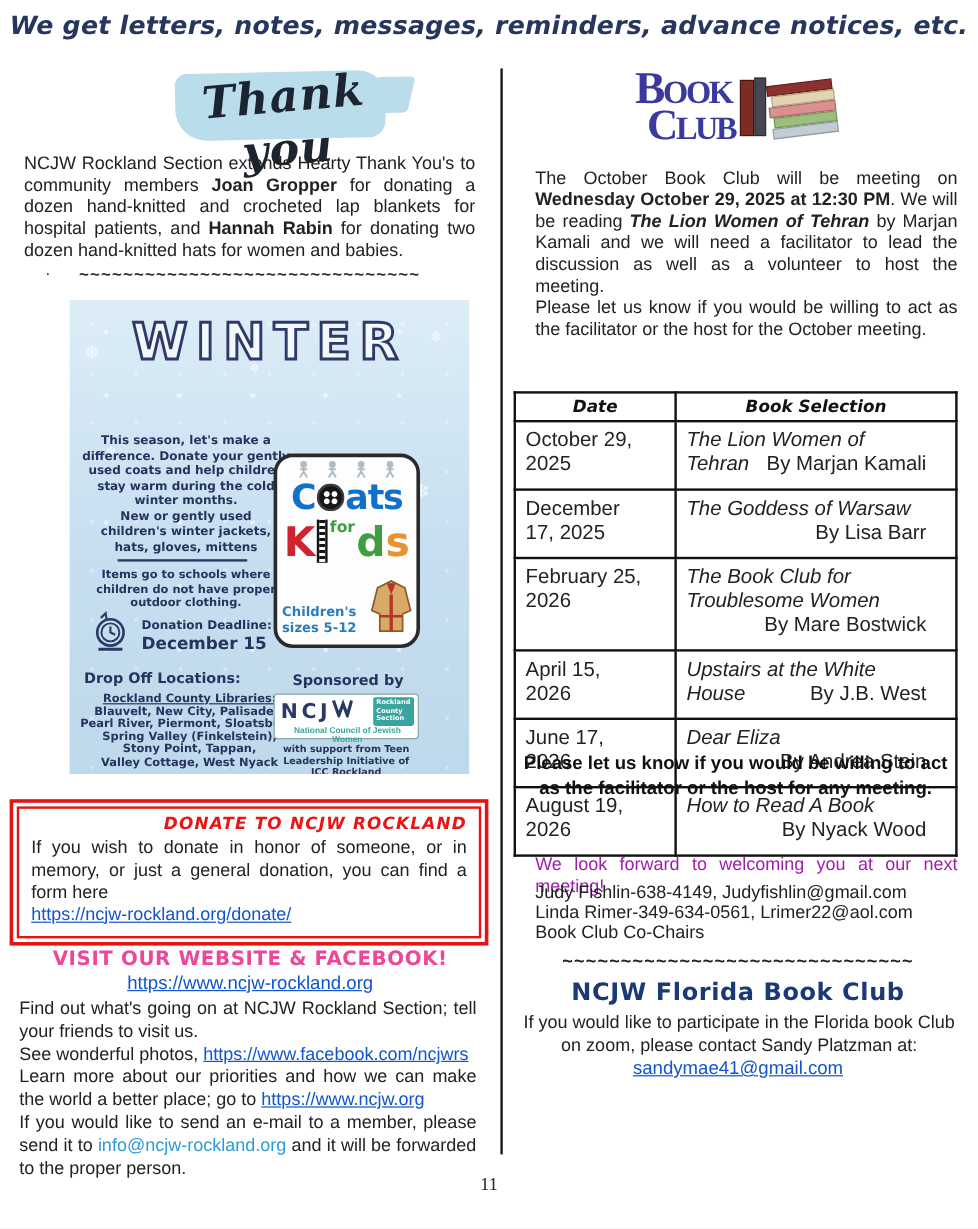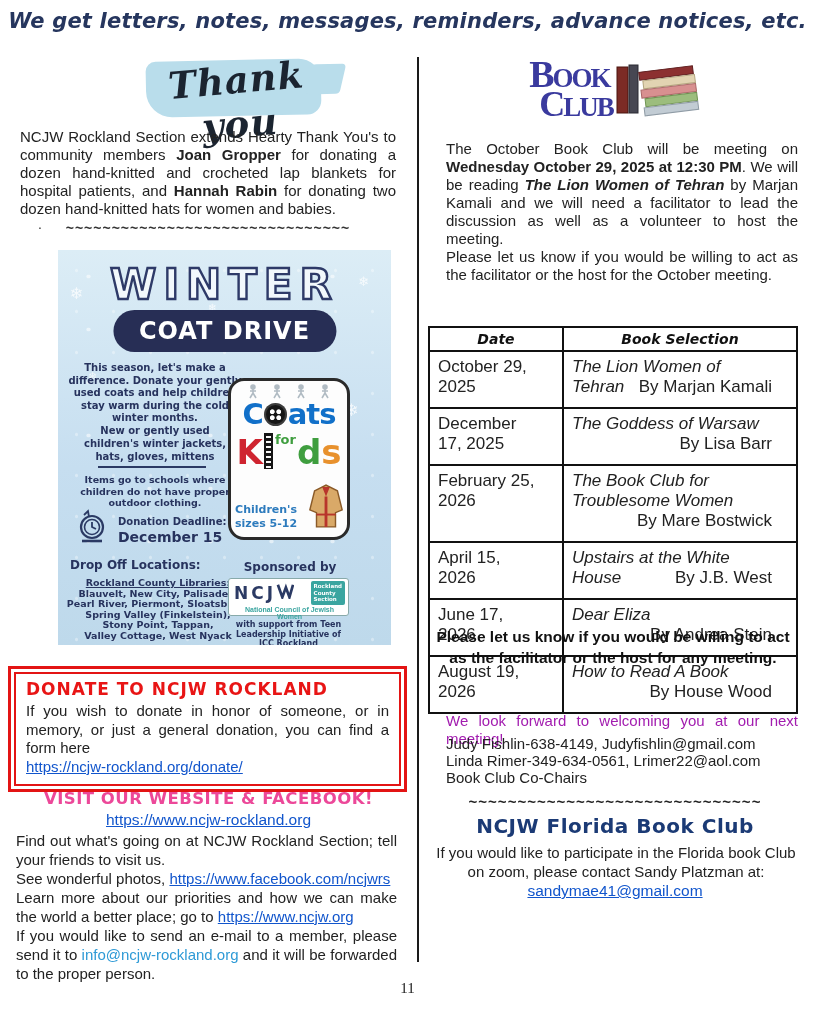--- a/index.html
+++ b/index.html
@@ -131,21 +131,21 @@
     font-family:"DejaVu Sans",sans-serif; white-space:pre-line; }
   .ncjw-tag { color:#3aa5a0; font-size:7px; text-align:center; margin-top:1px;
     font-family:Liberation Sans, sans-serif; font-weight:bold; }
   .fly-support { top:370px; left:170px; width:121px; font-size:8px; line-height:9.5px; }
 
   
   .donate-outer {
     left:8px; top:666px; width:399px; border:3px solid #e31414; padding:3px; background:#fff;
   }
   .donate-inner { border:2px solid #e31414; padding:5px 10px 8px 10px; }
-  .donate-title { text-align:left; color:#e81515; font-size:17px; letter-spacing:1px; margin-bottom:3px; }
+  .donate-title { text-align:right; color:#e81515; font-size:14px; letter-spacing:1px; margin-bottom:3px;font-style:italic; }
   .donate-body { font-size:15px; line-height:18.5px; text-align:justify; color:#222; }
 
   
   .visit-title { left:0; top:789px; width:417px; text-align:center; color:#ec4899; font-size:16.5px; letter-spacing:.5px; }
   .visit-link1 { left:0; top:811px; width:417px; text-align:center; font-size:15.5px; }
   .visit-body { left:16px; top:831px; width:381px; font-size:15px; line-height:19px; text-align:justify; color:#222; }
 
   
   .bc-logo { left:430px; top:56px; width:370px; height:66px; display:flex; align-items:center; justify-content:center; gap:2px; }
   .bc-words { font-family:"Liberation Serif", serif; font-weight:bold; color:#3a3a9e; line-height:.82; text-align:left; }
@@ -197,21 +197,20 @@
   <div class="abs tilde-row">~~~~~~~~~~~~~~~~~~~~~~~~~~~~~~~</div>
 
   <div class="abs flyer">
     <span class="snow" style="left:12px;top:34px;font-size:16px;"></span>
     <span class="snow" style="left:300px;top:24px;font-size:13px;"></span>
     <span class="snow" style="left:286px;top:150px;font-size:17px;"></span>
     <span class="snow" style="left:30px;top:120px;font-size:11px;"></span>
     <span class="snow" style="left:150px;top:52px;font-size:10px;"></span>
 
     <div class="fly-title">WINTER</div>
-    <div class="fly-pill comic">COAT DRIVE</div>
 
     <div class="fly-text fly-p1">This season, let's make a difference. Donate your gently used coats and help children stay warm during the cold winter months.</div>
     <div class="fly-text fly-p2">New or gently used children's winter jackets, hats,  gloves, mittens</div>
     <div class="fly-hr"></div>
     <div class="fly-text fly-p3">Items go to schools where children do not have proper outdoor clothing.</div>
 
     <div class="clock-wrap">
       <svg width="34" height="36" viewBox="0 0 34 36" fill="none" stroke="#2b3a64" stroke-width="2.2">
         <circle cx="18" cy="19" r="11"></circle>
         <circle cx="18" cy="19" r="7.5" stroke-width="1.6"></circle>
@@ -357,21 +356,21 @@
     <tr>
       <td class="datecell">April 15, 2026</td>
       <td><span class="bs-title">Upstairs at the White House</span><span class="bs-author">By J.B. West</span></td>
     </tr>
     <tr>
       <td class="datecell">June 17, 2026</td>
       <td><span class="bs-title">Dear Eliza</span><span class="bs-author">By Andrea Stein</span></td>
     </tr>
     <tr>
       <td class="datecell">August 19, 2026</td>
-      <td><span class="bs-title">How to Read A Book</span><span class="bs-author">By House Wood</span></td>
+      <td><span class="bs-title">How to Read A Book</span><span class="bs-author">By Nyack Wood</span></td>
     </tr>
   </tbody>
     </table>
 
   <div class="abs bc-note">Please let us know if you would be willing to act as the facilitator or the host for any meeting.</div>
   <div class="abs bc-welcome">We look forward to welcoming you at our next meeting!</div>
 
   <div class="abs bc-contacts">
     <div>Judy Fishlin-638-4149, Judyfishlin@gmail.com</div>
     <div>Linda Rimer-349-634-0561, Lrimer22@aol.com</div>

